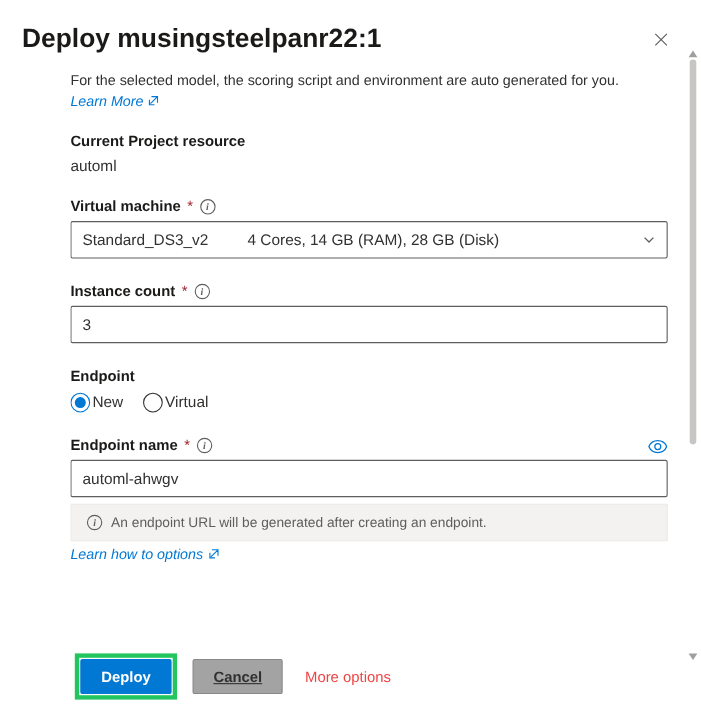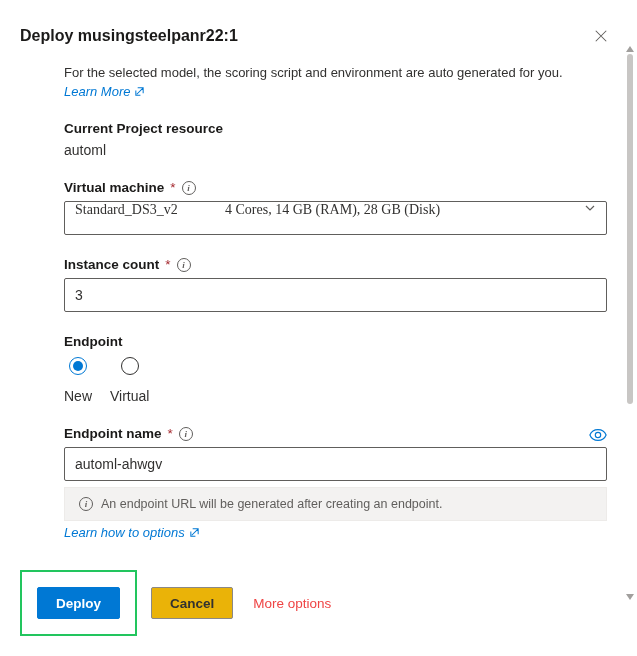--- a/index.html
+++ b/index.html
@@ -24,21 +24,21 @@
       padding-right: 10px;
       margin-left: 44px;
     }
     .header-row {
       display: flex;
       justify-content: space-between;
       align-items: center;
       margin-bottom: 12px;
     }
     h2.title {
-      font-size: 16px;
+      font-size: 24px;
       font-weight: 600;
       color: #1b1a19;
     }
     .close-btn {
       width: 32px; height: 32px;
       display: flex; align-items: center; justify-content: center;
       cursor: pointer;
       color: #605e5c;
     }
     .close-btn svg { width: 14px; height: 14px; }
@@ -86,25 +86,24 @@
     .value-text {
       font-size: 14px;
       color: #323130;
       margin-top: 4px;
     }
     .select-box {
       border: 1px solid #605e5c;
       border-radius: 2px;
       height: 34px;
       display: flex;
-      align-items: flex-start;
+      align-items: center;
       padding: 0 10px;
       cursor: pointer;
       position: relative;
-      font-family: Liberation Serif, serif;
     }
     .select-name { font-size: 14px; flex: 0 0 150px; }
     .select-spec { font-size: 14px; flex: 1; color: #323130; }
     .chevron {
       width: 12px; height: 12px;
       color: #605e5c;
     }
     .text-input {
       width: 100%;
       border: 1px solid #605e5c;
@@ -115,25 +114,24 @@
       font-family: inherit;
       color: #323130;
     }
     .radio-row {
       display: flex;
       gap: 18px;
       margin-top: 8px;
     }
     .radio-opt {
       display: flex;
-      align-items: center;
-      gap: 13px;
+      align-items: flex-start;
+      gap: 2px;
       cursor: pointer;
       font-size: 14px;
-      flex-direction: column;
     }
     .radio-circle {
       width: 18px; height: 18px;
       border: 1px solid #323130;
       border-radius: 50%;
       display: flex;
       align-items: center; justify-content: center;
     }
     .radio-circle.checked { border-color: #0078d4; }
     .radio-dot {
@@ -167,46 +165,48 @@
     .footer {
       position: absolute;
       bottom: 20px;
       left: 20px;
       right: 20px;
       display: flex;
       align-items: center;
       gap: 14px;
     }
     .highlight-box {
-      border: 2px solid #22c55e;
-      padding: 15px;
+      border: 4px solid #22c55e;
+      padding: 1px;
       display: inline-flex;
+      margin-left: 48px;
     }
     .btn {
       height: 32px;
       min-width: 80px;
       padding: 0 18px;
       border-radius: 2px;
       font-size: 13.5px;
       font-weight: 600;
       cursor: pointer;
       font-family: inherit;
       display: inline-flex;
       align-items: center;
       justify-content: center;
     }
     .btn-primary {
       background: #0078d4;
       color: #fff;
       border: 1px solid #0078d4;
     }
     .btn-default {
-      background: #eab308;
+      background: #a3a3a3;
       color: #323130;
       border: 1px solid #8a8886;
+      text-decoration: underline;
     }
     .more-link {
       color: #ef4444;
       font-size: 13.5px;
       cursor: pointer;
       margin-left: 6px;
     }
     .scrollbar-track {
       position: absolute;
       right: 4px;

